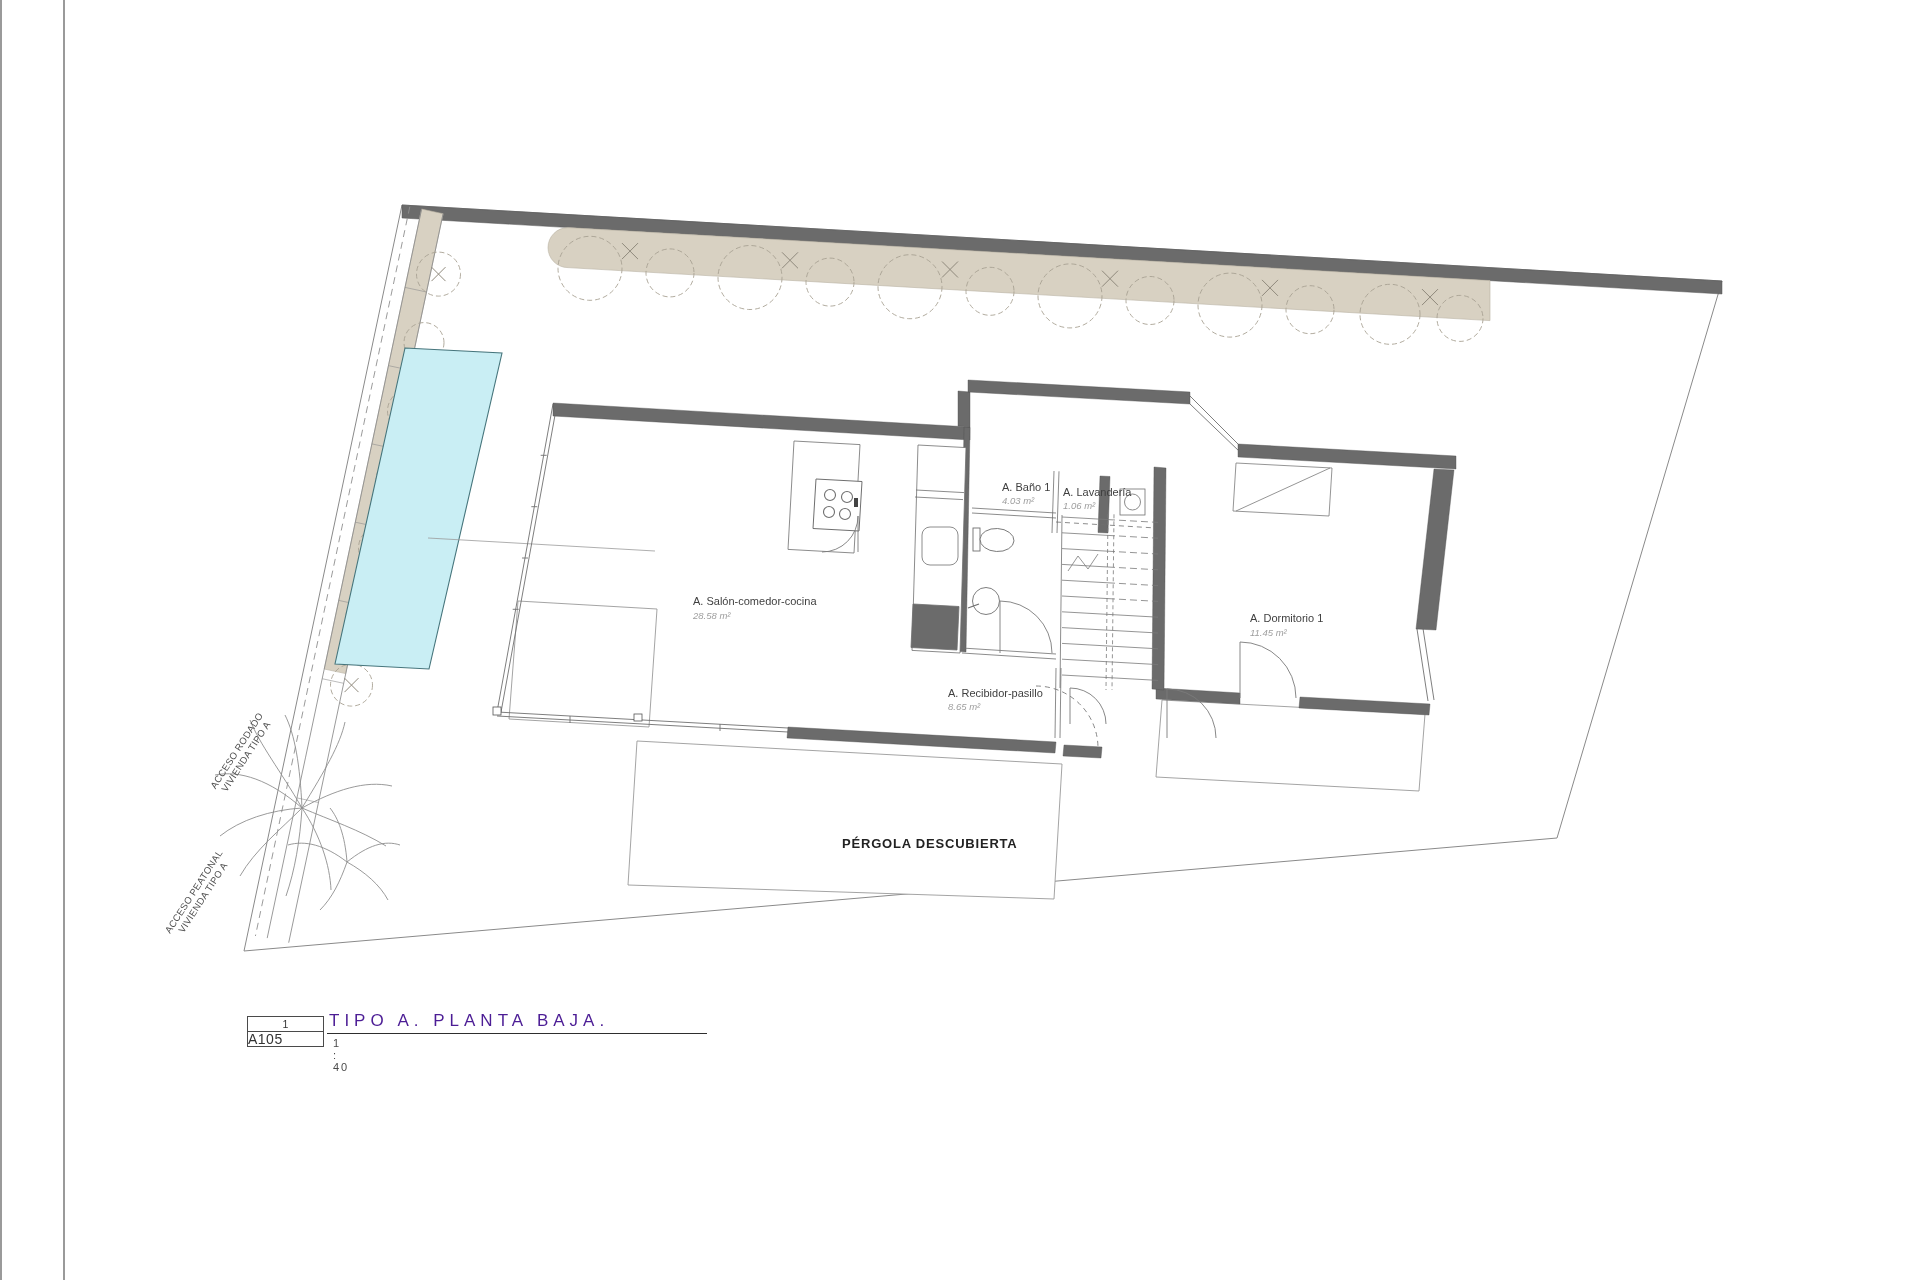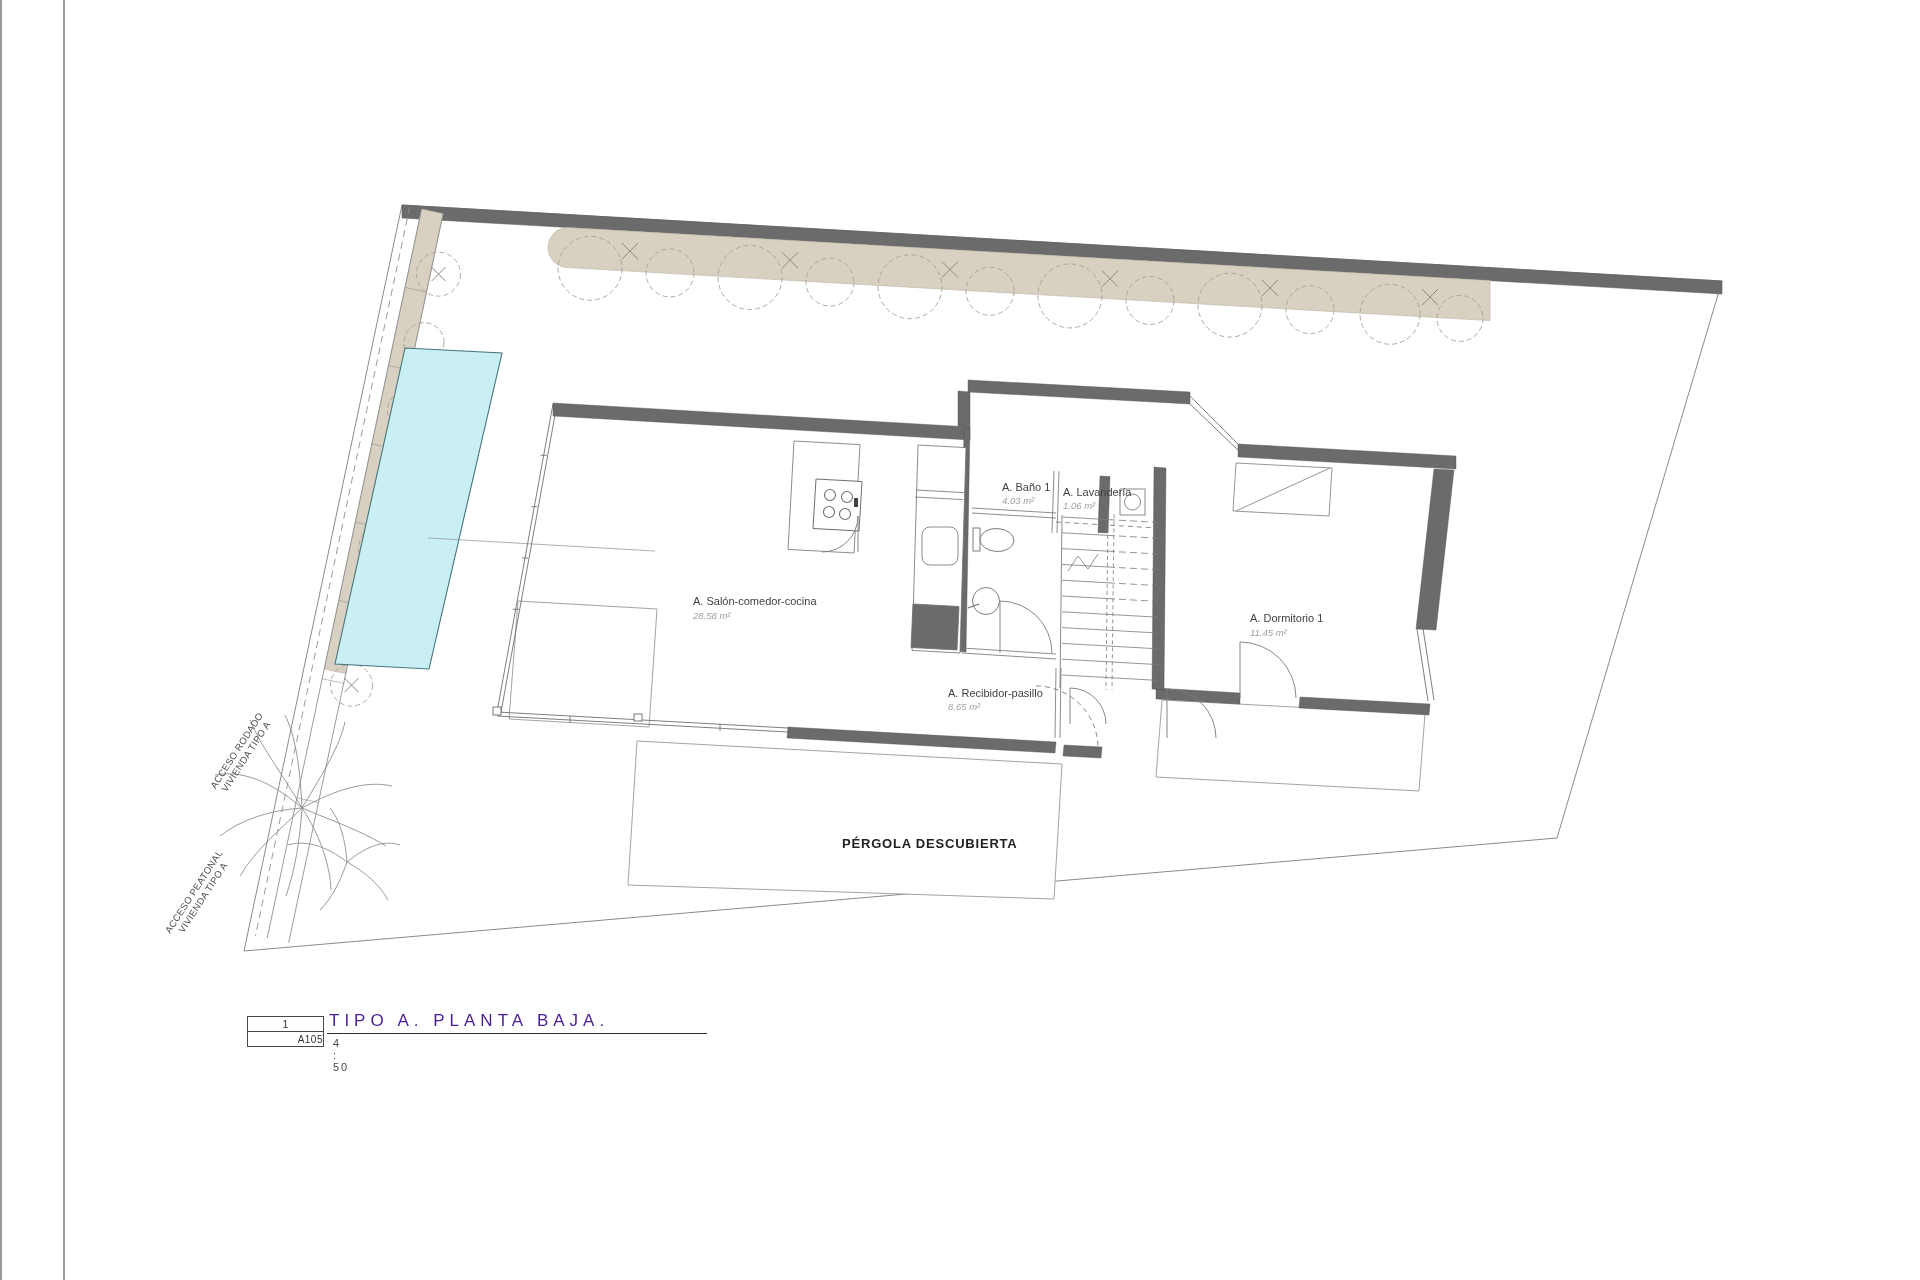--- a/index.html
+++ b/index.html
@@ -5,21 +5,21 @@
   html,body{margin:0;padding:0;background:#fff;}
   .sheet{position:relative;width:1920px;height:1280px;background:#ffffff;
          font-family:"Liberation Sans",sans-serif;overflow:hidden;}
   .margin-line{position:absolute;top:0;height:100%;background:#9a9a9a;}
   .plan-svg{position:absolute;left:0;top:0;}
 
   
   .tb{position:absolute;left:247px;top:1016px;color:#333;}
   .tb-box{position:absolute;left:0;top:0;width:77px;height:31px;border:1px solid #4a4a4a;box-sizing:border-box;}
   .tb-num{height:14px;border-bottom:1px solid #4a4a4a;text-align:center;font-size:10.5px;line-height:14px;color:#333;}
-  .tb-code{height:15px;text-align:right;font-size:10px;line-height:15px;color:#333;letter-spacing:.5px;}
+  .tb-code{height:15px;text-align:left;font-size:14px;line-height:15px;color:#333;letter-spacing:.5px;}
   .tb-title{position:absolute;left:80px;top:-5px;font-size:17px;letter-spacing:5px;color:#4c1d95;
             border-bottom:1.5px solid #2e2e2e;padding:0 8px 2px 2px;min-width:370px;white-space:nowrap;}
   .tb-scale{position:absolute;left:86px;top:21px;font-size:11px;letter-spacing:2px;color:#4a4a4a;}
 
   
   text{font-family:"Liberation Sans",sans-serif;}
   .room-name{font-size:11px;fill:#3f3f3f;}
   .room-area{font-size:9.5px;fill:#9e9e9e;font-style:italic;}
   .pergola-label{font-size:13px;font-weight:bold;fill:#222;letter-spacing:.8px;}
   .access-label{font-size:9.5px;fill:#4f4f4f;letter-spacing:.3px;}
@@ -281,16 +281,16 @@
       <text class="access-label" x="0" y="8" text-anchor="middle">VIVIENDA TIPO A</text>
     </g>
   </svg>
 
   <div class="tb">
     <div class="tb-box">
       <div class="tb-num">1</div>
       <div class="tb-code">A105</div>
     </div>
     <div class="tb-title">TIPO A. PLANTA BAJA.</div>
-    <div class="tb-scale">4 : 50</div>
+    <div class="tb-scale">1 : 40</div>
   </div>
 
 </div>
 
 </body></html>

